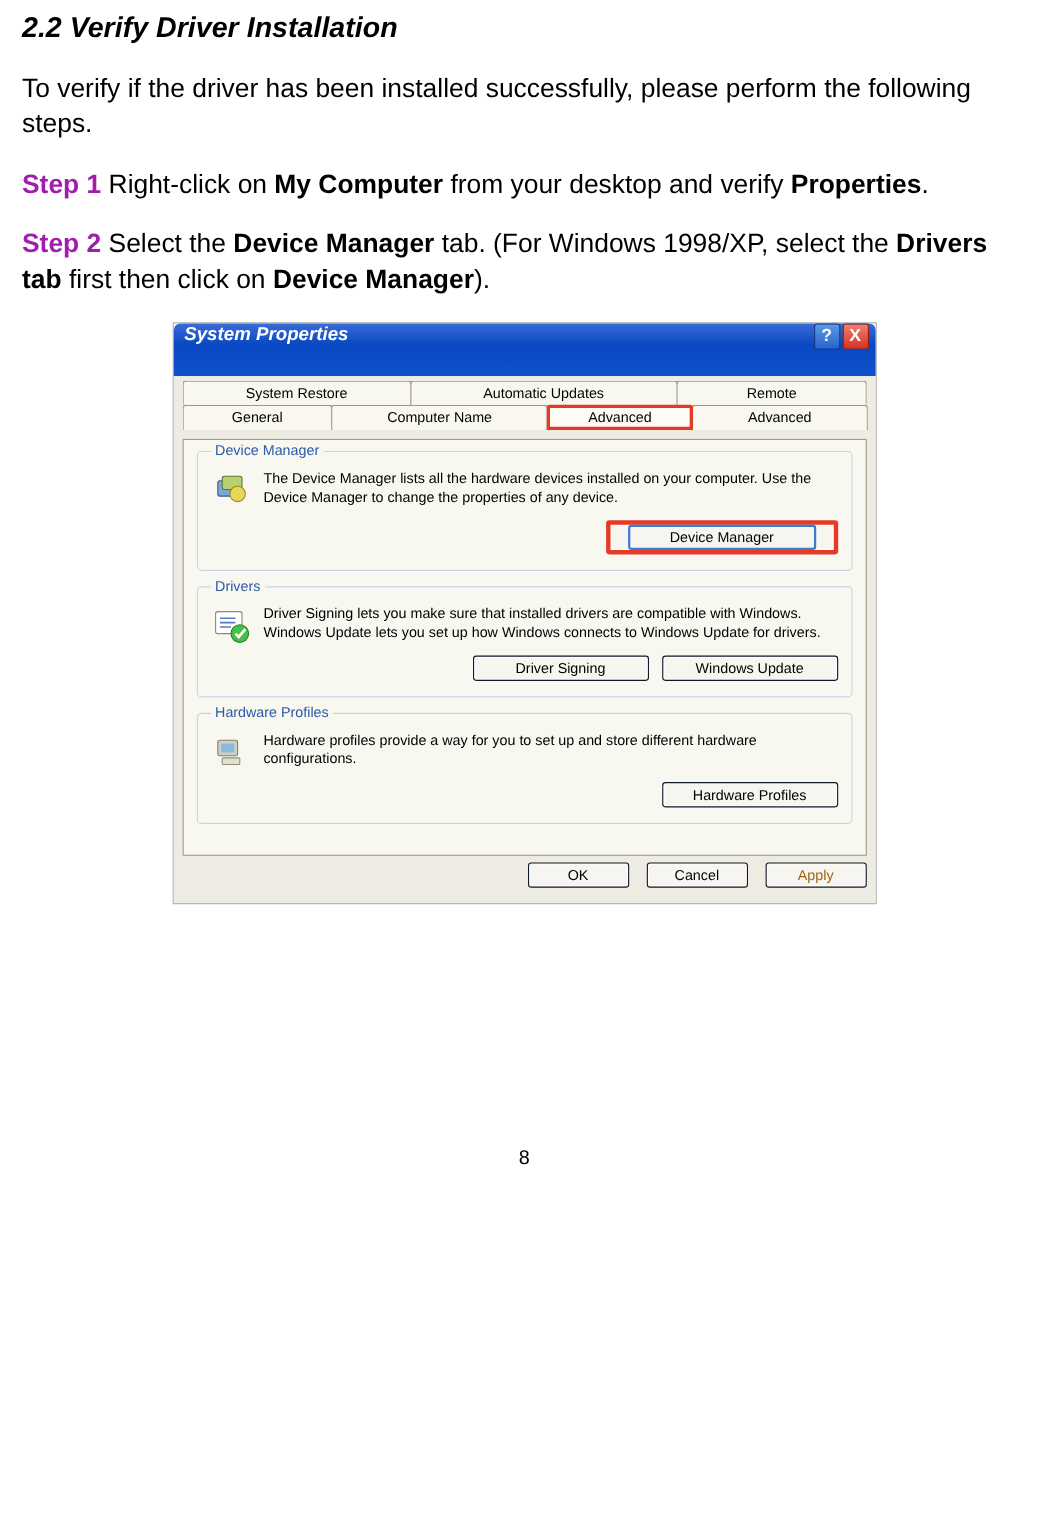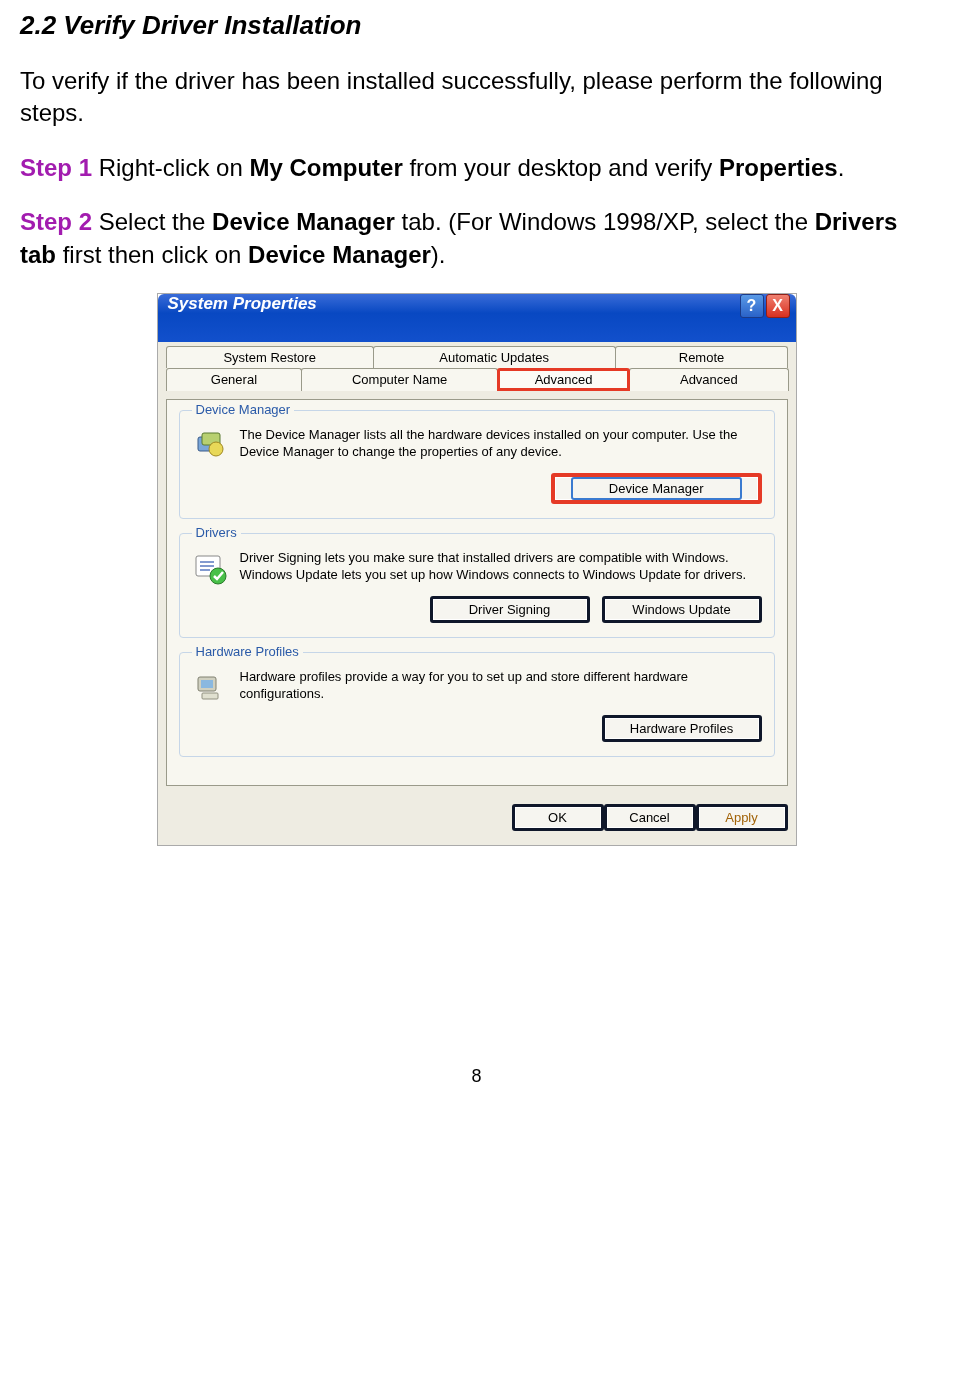--- a/index.html
+++ b/index.html
@@ -123,42 +123,42 @@
     .btn-row {
       display: flex;
       justify-content: flex-end;
       gap: 12px;
       margin-top: 10px;
     }
     .xp-btn {
       min-width: 160px;
       padding: 3px 18px;
       background: #f6f5f0;
-      border: 3px solid #0f172a;
+      border: 1px solid #0f172a;
       border-radius: 3px;
       font-size: 13px;
       font-family: Tahoma, sans-serif;
       text-align: center;
       cursor: pointer;
       box-shadow: inset 0 0 0 1px #fff;
     }
     .xp-btn.disabled { color: #a16207; cursor: default; }
     .highlight-red { border: 4px solid #e53a26 !important; padding: 0px 16px; }
     .highlight-inner {
       border: 2px solid #3a7ad0;
       display: inline-block;
       padding: 2px 36px;
       background: #f6f5f0;
       border-radius: 3px;
     }
     .dlg-buttons {
       display: flex;
       justify-content: flex-end;
-      gap: 0;
-      padding: 18px 0 2px 0;
+      gap: 16px;
+      padding: 6px 0 2px 0;
     }
     .dlg-buttons .xp-btn { min-width: 92px; }
     .page-num {
       text-align: center;
       font-size: 18px;
       margin-top: 220px;
     }
   </style>
 </head>
 <body>

